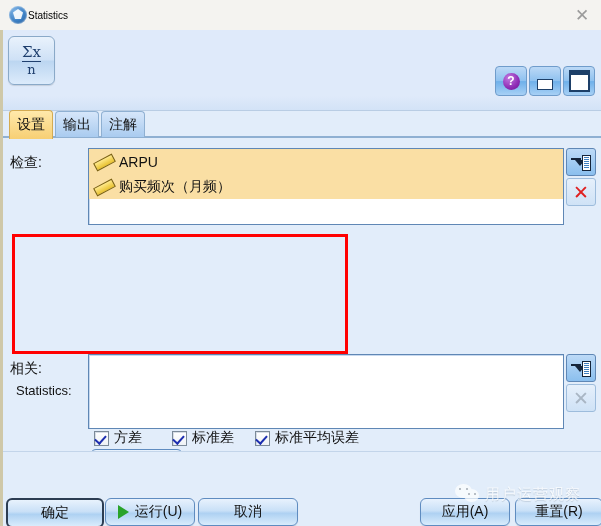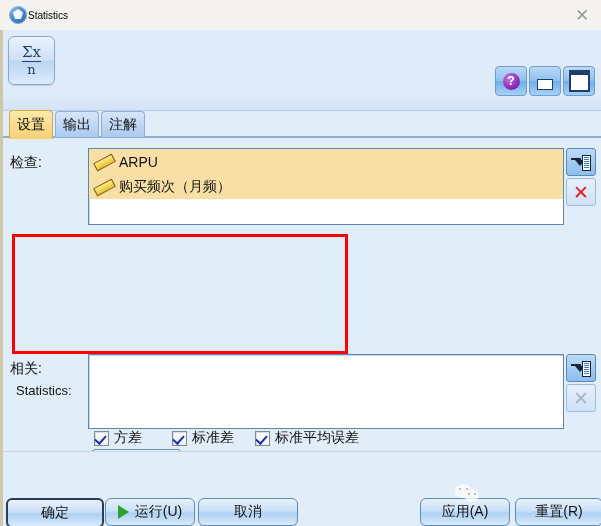--- a/index.html
+++ b/index.html
@@ -386,16 +386,17 @@
 
   <div class="watermark">
     <span class="wechat">
       <span class="b1"></span>
         <span class="b2"></span>
       <span class="d" style="left:4px;top:4px;"></span>
       <span class="d" style="left:11px;top:4px;"></span>
       <span class="d" style="left:13px;top:9px;"></span>
       <span class="d" style="left:19px;top:9px;"></span>
     </span>
+    <span class="wm-text">用户运营观察</span>
   </div>
 
   <div class="left-edge"></div>
 </div>
 
 </body></html>

